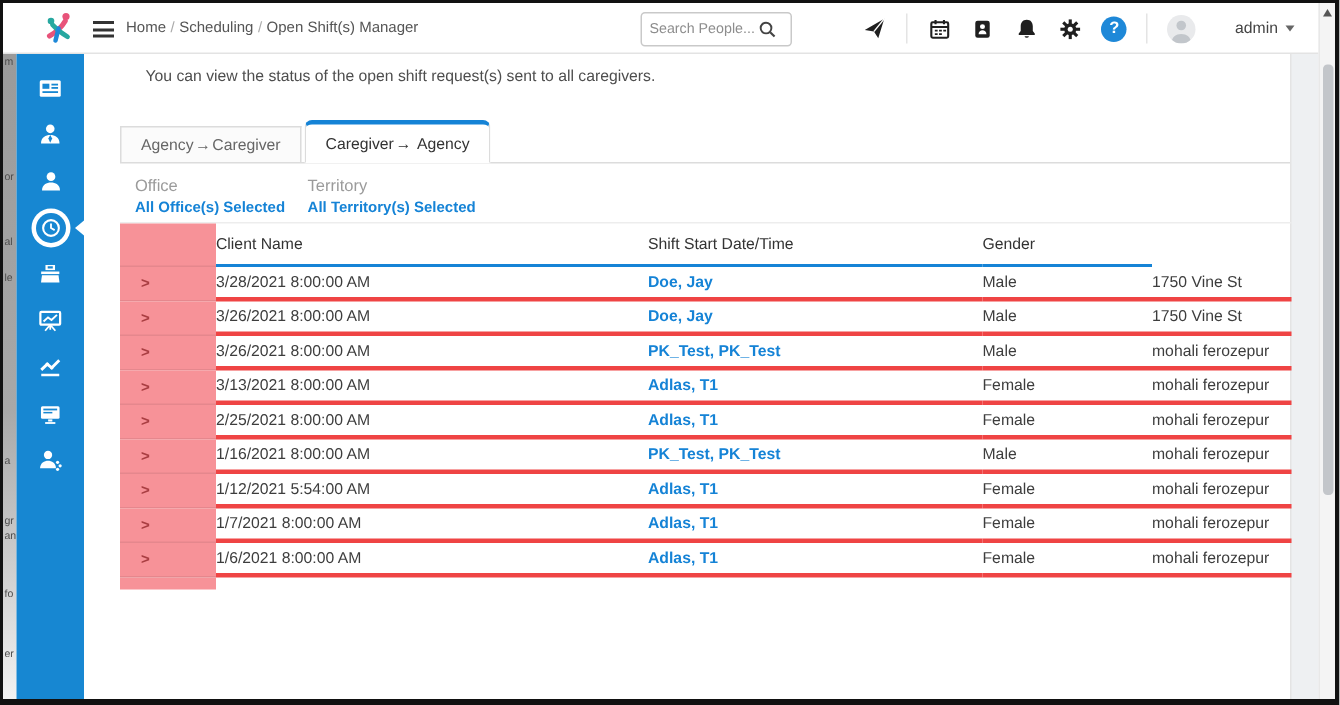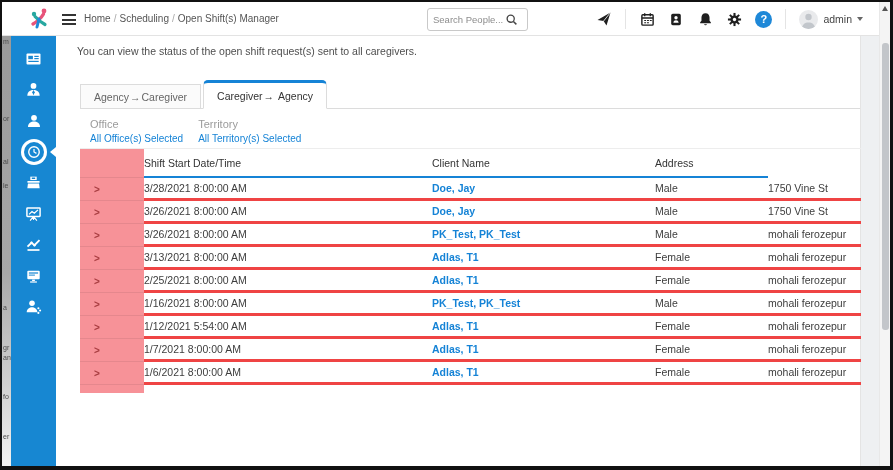--- a/index.html
+++ b/index.html
@@ -28,21 +28,21 @@
   .searchbox input{border:none;outline:none;width:72px;font-size:9.5px;color:#444;}
   .searchbox input::placeholder{color:#8d8d8d;}
   .top-icons{position:absolute;right:16px;top:0;height:34px;display:flex;align-items:center;gap:13px;}
   .tool-icon{width:16px;height:16px;display:flex;align-items:center;justify-content:center;cursor:pointer;}
   .vdiv{width:1px;height:20px;background:#e4e4e4;}
   .help-circle{width:17px;height:17px;border-radius:50%;background:var(--help_bg);color:#fff;
                font-size:11px;font-weight:bold;display:flex;align-items:center;justify-content:center;cursor:pointer;}
   .avatar{width:19px;height:19px;border-radius:50%;background:#e9eaec;overflow:hidden;
           display:flex;align-items:flex-end;justify-content:center;cursor:pointer;}
   .user-menu{display:flex;align-items:center;gap:5px;cursor:pointer;}
-  .user-name{font-size:10.5px;color:#444;}
+  .user-name{font-size:10.5px;color:#444;margin-left:21px;}
   .chev-down{width:0;height:0;border-left:3.5px solid transparent;border-right:3.5px solid transparent;
              border-top:4px solid #666;}
 
   
   .vscroll{position:absolute;right:0;top:0;bottom:0;width:11px;background:#f4f4f4;border-left:1px solid #e8e8e8;z-index:6;}
   .vscroll .up-arrow{position:absolute;top:4px;left:2px;width:0;height:0;
              border-left:3.5px solid transparent;border-right:3.5px solid transparent;border-bottom:5px solid #555;}
   .vscroll .thumb{position:absolute;top:41px;left:1.5px;width:7px;height:287px;background:#c3c6ca;border-radius:3px;}
 
   
@@ -56,33 +56,33 @@
   .side-item svg{display:block;}
   .ring{width:26px;height:26px;border-radius:50%;background:#fff;display:flex;align-items:center;justify-content:center;}
   .ring-inner{width:20px;height:20px;border-radius:50%;background:var(--sidebar);
               display:flex;align-items:center;justify-content:center;}
   .notch{position:absolute;right:0;top:50%;transform:translateY(-50%);width:0;height:0;
          border-top:5px solid transparent;border-bottom:5px solid transparent;border-right:6px solid #fff;}
 
   
   .main{position:absolute;left:54px;top:34px;right:11px;bottom:0;background:#fff;}
   .gutter{position:absolute;right:0;top:0;bottom:0;width:19px;background:#eef0f2;border-left:1px solid #e4e4e4;}
-  .intro{position:absolute;left:21px;top:9px;font-size:10.5px;color:#4e4e4e;}
+  .intro{position:absolute;left:41px;top:9px;font-size:10.5px;color:#4e4e4e;}
 
   .tabs{position:absolute;left:24px;right:19px;top:44px;height:29px;
         border-bottom:1px solid #dcdcdc;display:flex;align-items:flex-end;}
   .tab{height:24px;padding:2px 13px;display:flex;align-items:center;font-size:10.5px;color:#666;
        background:#fbfbfb;border:1px solid #dcdcdc;border-bottom:none;margin-right:2px;cursor:pointer;}
   .tab.active{height:29px;background:#fff;color:#333;border:1px solid #dcdcdc;border-top:3px solid var(--accent);
        border-radius:5px 5px 0 0;margin-bottom:-1px;border-bottom:1px solid #fff;}
   .tab .arr{font-weight:bold;padding:0 1px;}
 
   .filters{position:absolute;left:34px;top:82px;display:flex;gap:15px;}
   .filter .flabel{font-size:11px;color:#9b9b9b;margin-bottom:3px;}
-  .filter .fvalue{font-size:10px;font-weight:normal;color:var(--accent);cursor:pointer;}
+  .filter .fvalue{font-size:10px;font-weight:bold;color:var(--accent);cursor:pointer;}
 
   .table{position:absolute;left:24px;top:112px;width:781px;border-top:1px solid #ededed;}
   .trow{display:grid;grid-template-columns:64px 288px 223px 113px 93px;}
   .trow.head{height:29px;}
   .trow.body{height:23px;}
   .cell{display:flex;align-items:center;font-size:10.5px;color:#3d3d3d;overflow:hidden;}
   .head .cell{color:#333;border-bottom:2px solid var(--accent);}
   .body .cell{border-bottom:3px solid #ef4444;}
   .cell.exp{background:var(--highlight);padding-left:14px;color:var(--chevron_red);
             font-weight:bold;font-size:10px;border-bottom:1px solid rgba(0,0,0,0.07) !important;cursor:pointer;}
@@ -306,23 +306,23 @@
       <div class="filter">
         <div class="flabel">Territory</div>
         <div class="fvalue">All Territory(s) Selected</div>
       </div>
     </div>
 
     <div class="table">
 
       <div class="trow head">
         <div class="cell exp"></div>
+        <div class="cell">Client Name</div>
         <div class="cell">Shift Start Date/Time</div>
-        <div class="cell">Client Name</div>
-        <div class="cell">Address</div>
+        <div class="cell">Gender</div>
       </div>
 
       <div class="trow body">
         <div class="cell exp">&gt;</div>
         <div class="cell">3/28/2021 8:00:00 AM</div>
         <div class="cell client">Doe, Jay</div>
         <div class="cell">Male</div>
         <div class="cell">1750 Vine St</div>
       </div>
       <div class="trow body">

